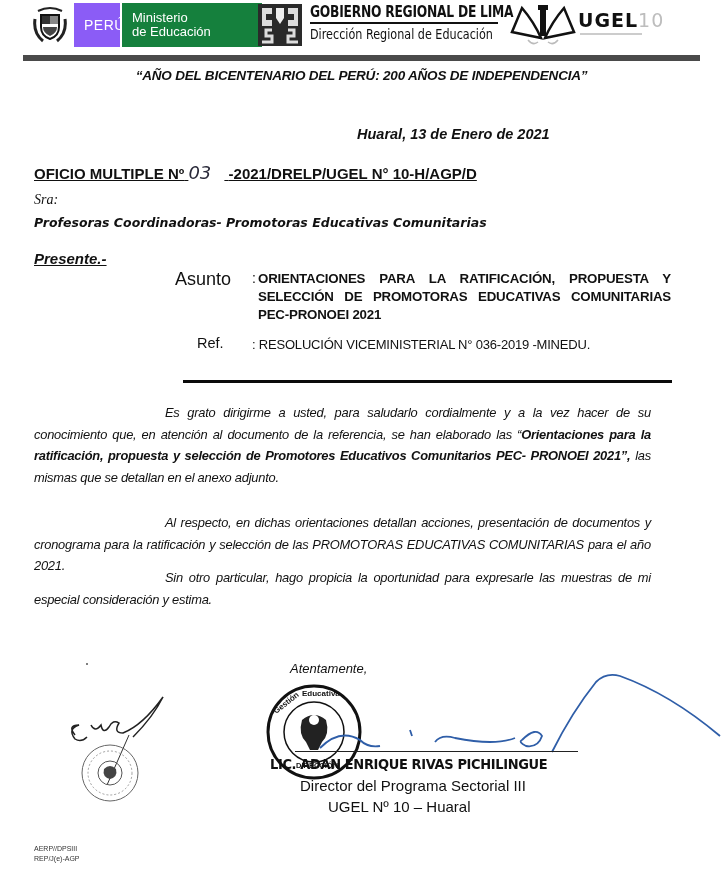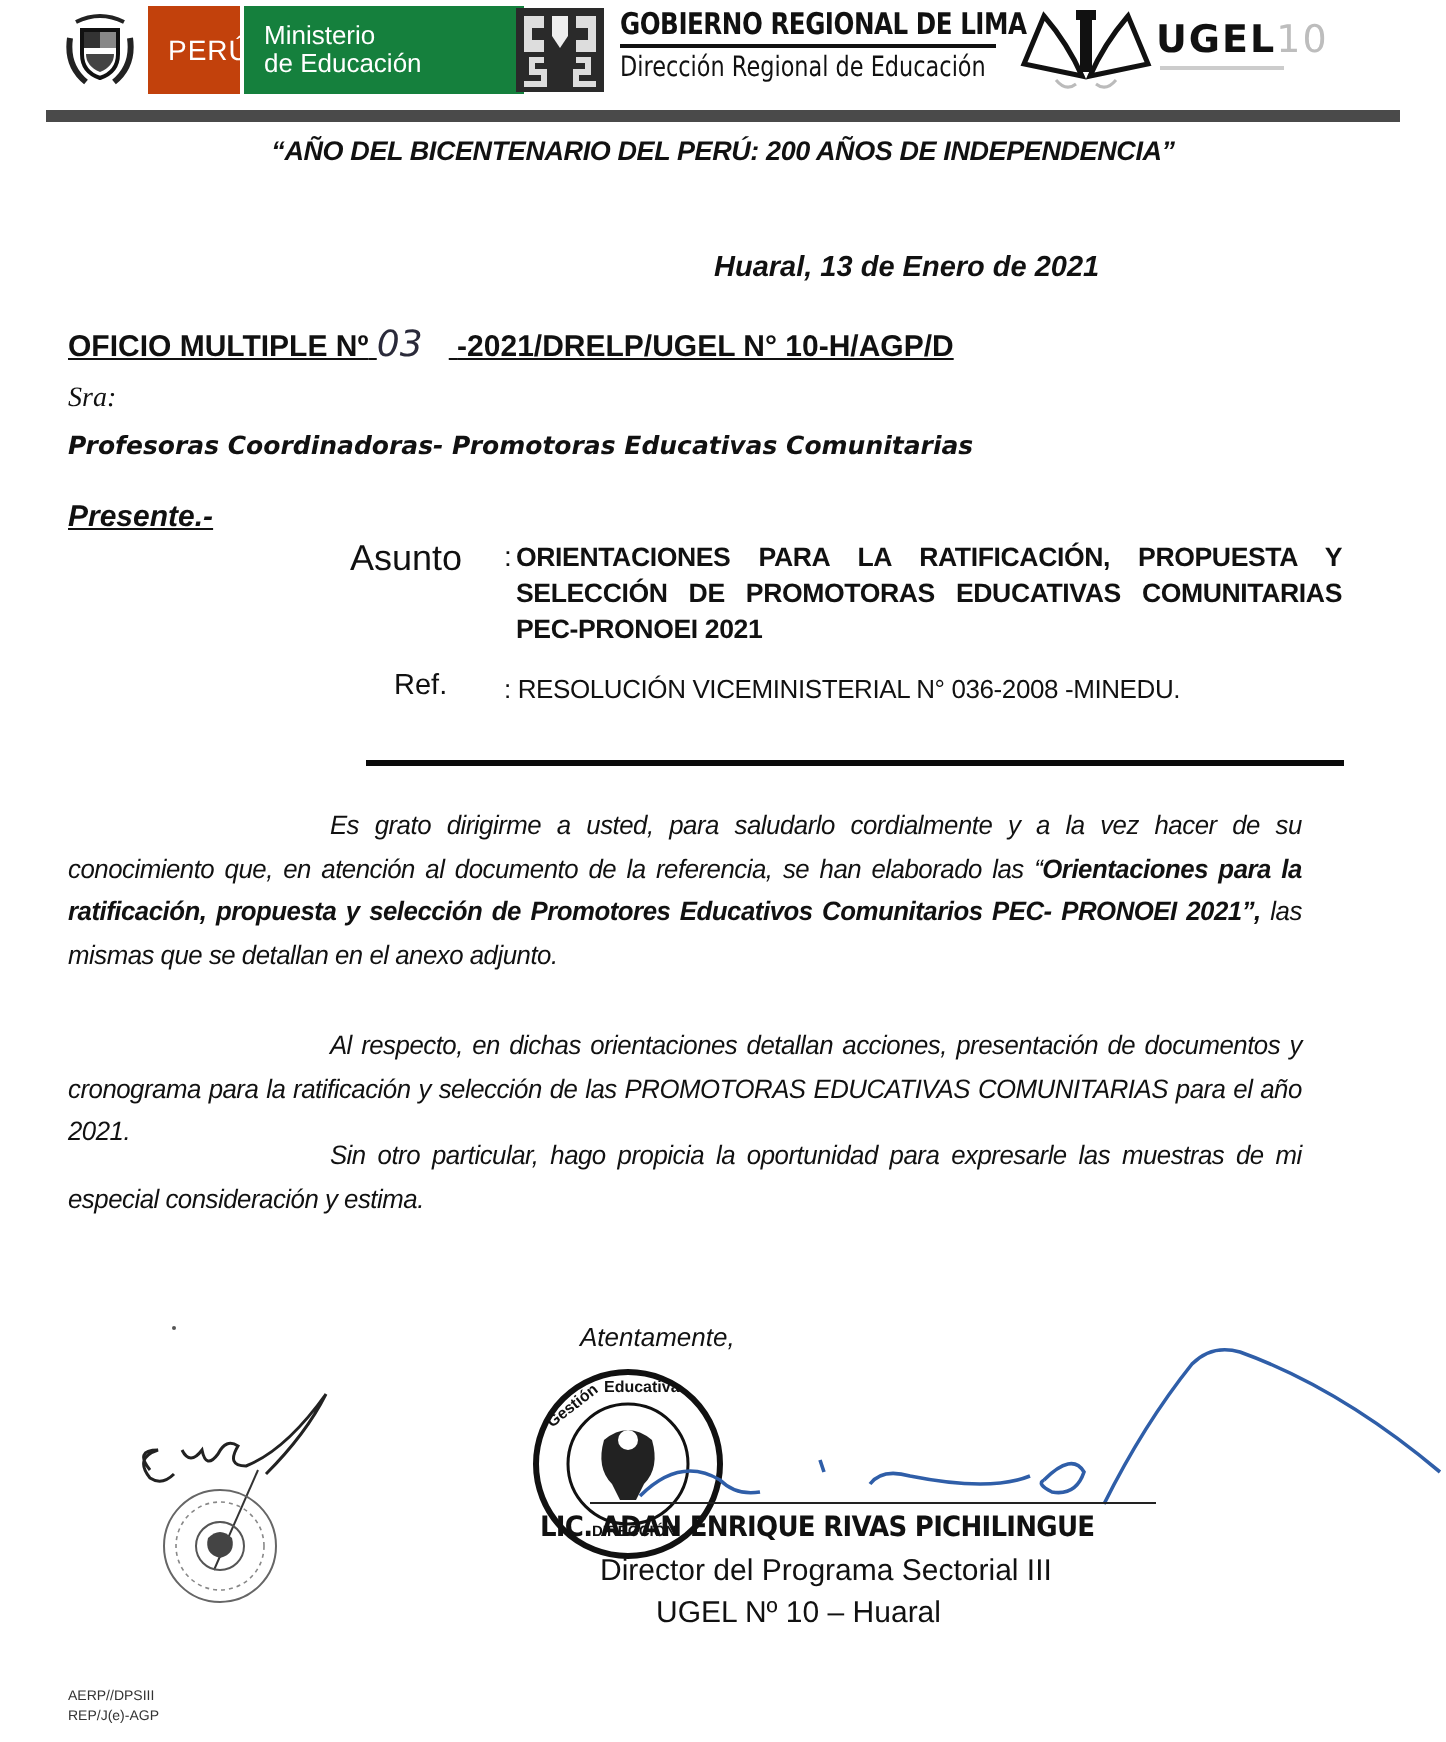--- a/index.html
+++ b/index.html
@@ -2,21 +2,21 @@
 <html><head>
 <meta charset="utf-8">
 <style>
   html, body { margin: 0; padding: 0; background: #ffffff; }
   body { width: 723px; height: 871px; position: relative; overflow: hidden; font-family: "Liberation Sans", sans-serif; color: #111; }
   .abs { position: absolute; }
 
   
   .minedu { left: 30px; top: 3px; height: 44px; display: flex; align-items: stretch; }
   .shield { width: 40px; height: 44px; display:flex; align-items:center; justify-content:center; }
-  .peru-box { background: #c2410c; color: #fff; width: 36px; margin-left: 4px; padding-left: 10px; display:flex; align-items:center; font-size: 14px; letter-spacing: .5px; }
+  .peru-box { background: #8b5cf6; color: #fff; width: 36px; margin-left: 4px; padding-left: 10px; display:flex; align-items:center; font-size: 14px; letter-spacing: .5px; }
   .min-box { background: #15803d; color: #fff; width: 130px; margin-left: 2px; padding-left: 10px; display:flex; flex-direction:column; justify-content:center; font-size: 13px; line-height: 14px; }
   .gore-logo { left: 258px; top: 4px; width: 44px; height: 42px; }
   .gore-text { left: 310px; top: 3px; }
   .gore-title { font-family: "DejaVu Sans", sans-serif; font-weight: bold; font-size: 15px; letter-spacing: -0.3px; transform: scaleX(0.82); transform-origin: left; white-space: nowrap; color:#111; }
   .gore-rule { height: 2px; background:#111; width: 188px; margin: 1px 0 2px 0; }
   .gore-sub { font-family: "DejaVu Sans", sans-serif; font-size: 14px; transform: scaleX(0.8); transform-origin: left; white-space: nowrap; color:#111; }
   .ugel-logo { left: 508px; top: 2px; width: 70px; height: 46px; }
   .ugel-text { left: 578px; top: 9px; font-family:"DejaVu Sans", sans-serif; font-weight:bold; font-size: 19px; letter-spacing: 1px; color:#111; }
   .ugel-text .num { color:#bdbdbd; font-weight: normal; }
   .ugel-tag { left: 580px; top: 33px; width: 62px; height: 2px; background: #ccc; }
@@ -124,21 +124,21 @@
 <div class="abs sra">Sra:</div>
 <div class="abs dest">Profesoras Coordinadoras- Promotoras Educativas Comunitarias</div>
 <div class="abs presente">Presente.-</div>
 
 <div class="abs asunto-label">Asunto</div>
 <div class="abs asunto-colon">:</div>
 <div class="abs asunto-text">ORIENTACIONES PARA LA RATIFICACIÓN, PROPUESTA Y SELECCIÓN DE PROMOTORAS EDUCATIVAS COMUNITARIAS PEC-PRONOEI 2021</div>
 
 <div class="abs ref-label">Ref.</div>
 <div class="abs ref-text">
-  <div>: RESOLUCIÓN VICEMINISTERIAL N° 036-2008 -MINEDU.</div>
+  <div>: RESOLUCIÓN VICEMINISTERIAL N° 036-2019 -MINEDU.</div>
 </div>
 <div class="abs ref-rule"></div>
 
 <div class="abs body p1">
   <span class="indent"></span><span>Es grato dirigirme a usted, para saludarlo cordialmente y a la vez hacer de su conocimiento que, en atención al documento de la referencia, se han elaborado las “</span><b>Orientaciones para la ratificación, propuesta y selección de Promotores Educativos Comunitarios PEC- PRONOEI 2021”,</b><span> las mismas que se detallan en el anexo adjunto.</span>
 </div>
 <div class="abs body p2">
   <span class="indent"></span><span>Al respecto, en dichas orientaciones detallan acciones, presentación de documentos y cronograma para la ratificación y selección de las PROMOTORAS EDUCATIVAS COMUNITARIAS para el año 2021.</span>
 </div>
 <div class="abs body p3">

